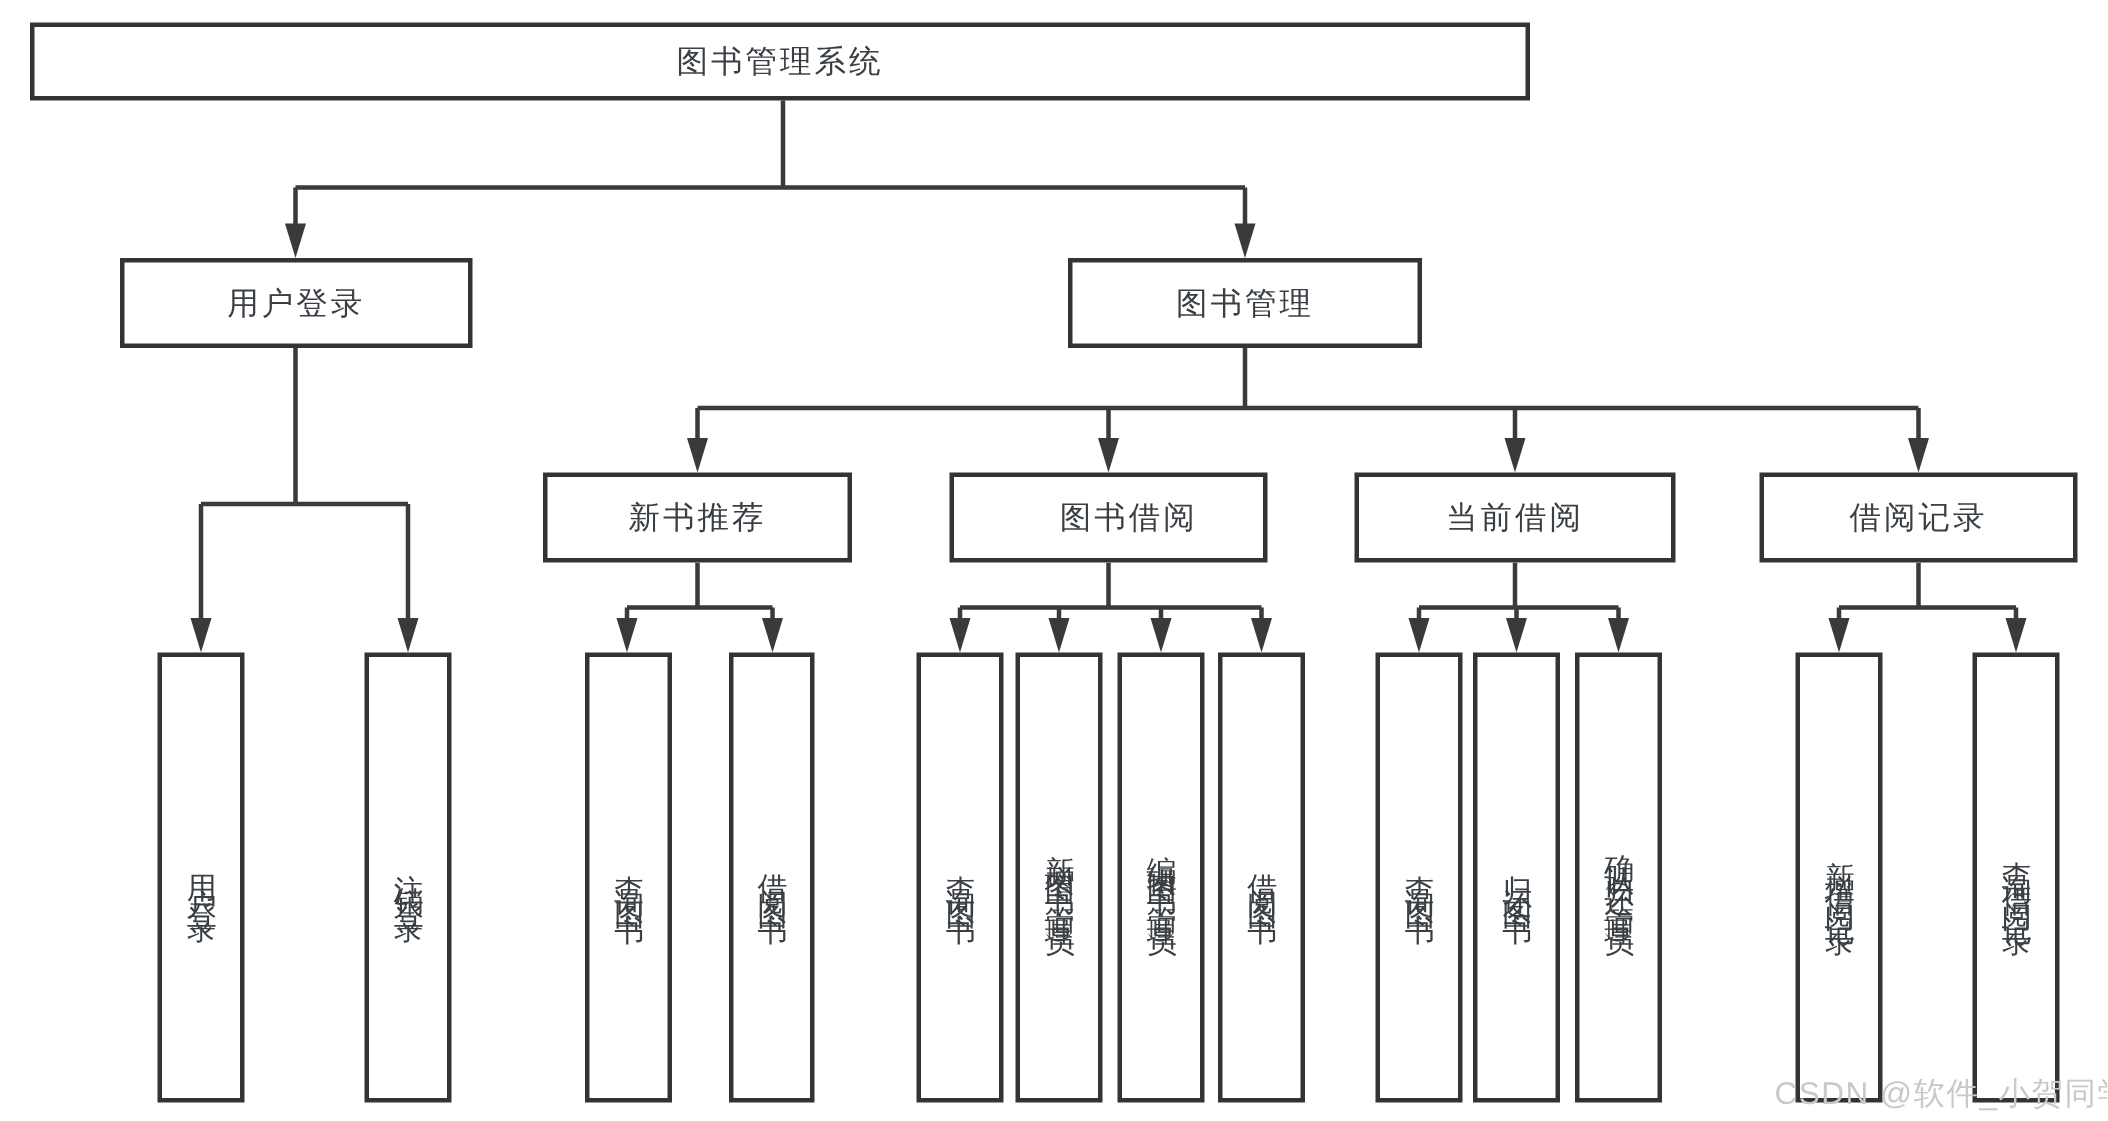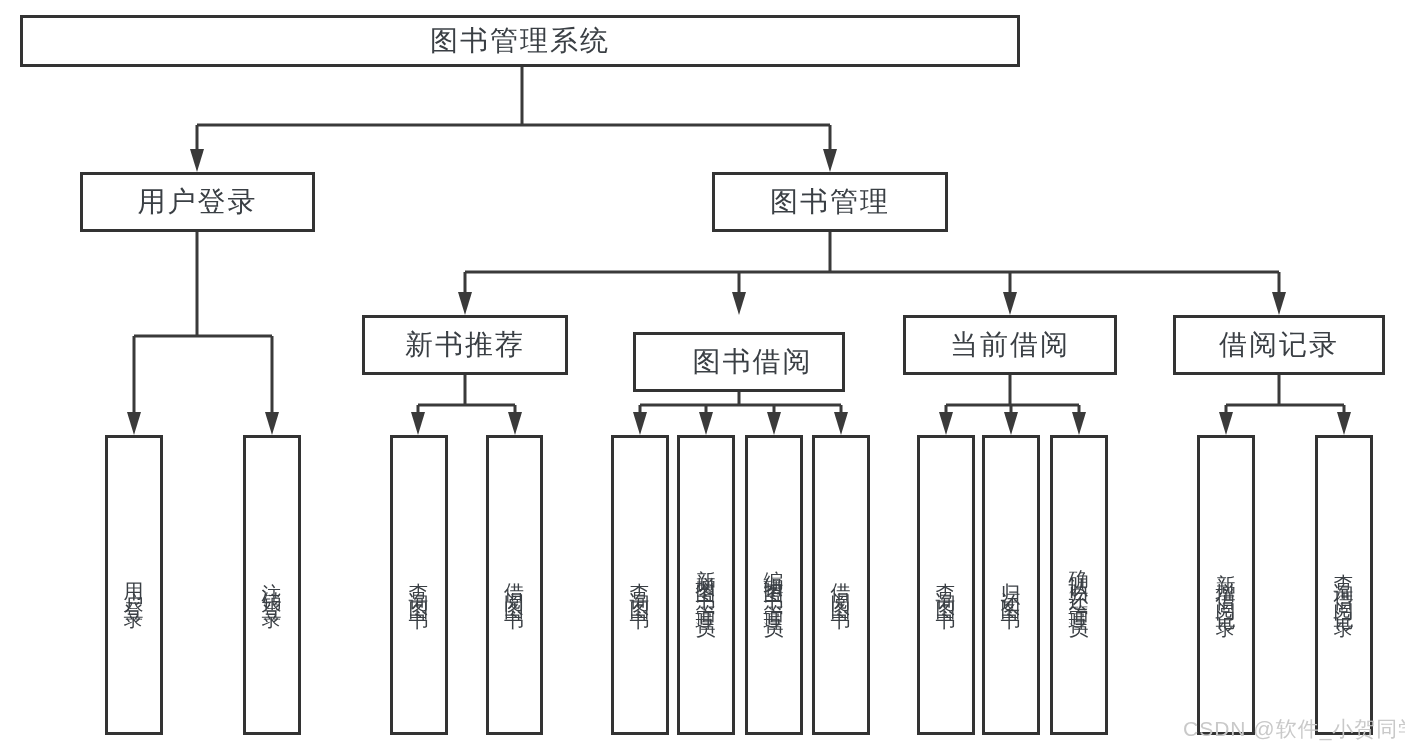--- a/index.html
+++ b/index.html
@@ -27,21 +27,21 @@
     position: absolute;
     box-sizing: border-box;
     border: 3px solid #333333;
     background: #ffffff;
     color: #3a3f44;
     display: flex;
     align-items: center;
     justify-content: center;
   }
   .hbox {
-    font-size: 28px;
+    font-size: 21px;
     letter-spacing: 2px;
   }
   .leaf {
     writing-mode: vertical-rl;
     text-orientation: mixed;
     font-size: 20px;
     letter-spacing: 9px;
     line-height: 1;
   }
   .leaf.long {
@@ -94,21 +94,21 @@
       <polygon points="1337,412 1351,412 1344,435"></polygon>
     </g>
   </svg>
 
   <div class="hbox" style="left:20px; top:15px; width:1000px; height:52px;">图书管理系统</div>
 
   <div class="hbox" style="left:80px; top:172px; width:235px; height:60px;">用户登录</div>
   <div class="hbox" style="left:362px; top:315px; width:206px; height:60px;">新书推荐</div>
 
   <div class="hbox" style="left:712px; top:172px; width:236px; height:60px;">图书管理</div>
-  <div class="hbox" style="left:633px; top:332px; width:212px; height:60px;padding-left:27px;">图书借阅</div>
+  <div class="hbox" style="left:633px; top:315px; width:212px; height:60px;padding-left:27px;">图书借阅</div>
   <div class="hbox" style="left:1173px; top:315px; width:212px; height:60px;">借阅记录</div>
   <div class="hbox" style="left:903px; top:315px; width:214px; height:60px;">当前借阅</div>
 
   <div class="leaf" style="left:105px; top:435px; width:58px; height:300px;">用户登录</div>
   <div class="leaf" style="left:243px; top:435px; width:58px; height:300px;">注销登录</div>
 
   <div class="leaf" style="left:390px; top:435px; width:58px; height:300px;">查询图书</div>
   <div class="leaf" style="left:486px; top:435px; width:57px; height:300px;">借阅图书</div>
 
   <div class="leaf" style="left:611px; top:435px; width:58px; height:300px;">查询图书</div>

